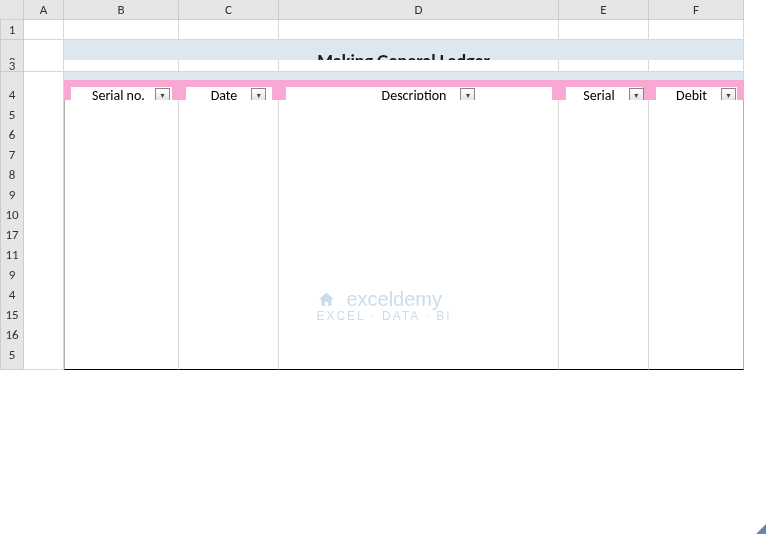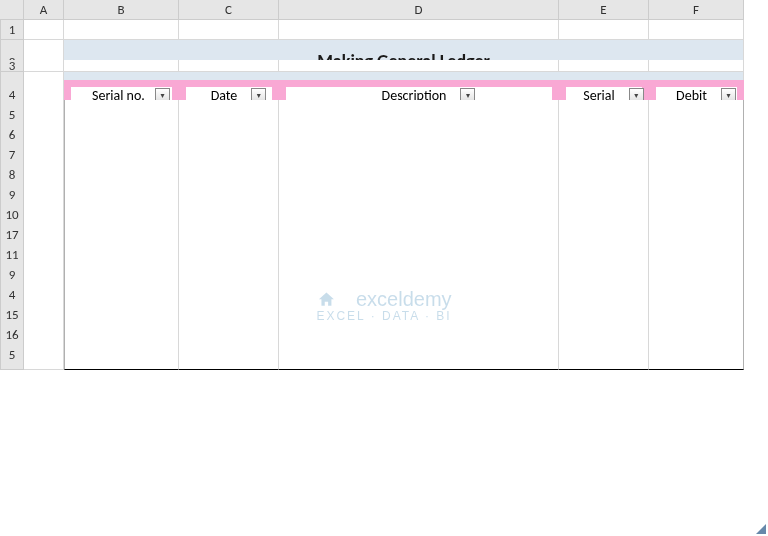--- a/index.html
+++ b/index.html
@@ -82,22 +82,22 @@
     opacity: 0.25;
     text-align: center;
     font-family: Arial, sans-serif;
     pointer-events: none;
   }
   .watermark .brand {
     font-size: 20px;
     color: #2a7ab0;
     display: flex;
     align-items: center;
-    gap: 4px;
-    justify-content: space-between;
+    gap: 10px;
+    justify-content: flex-start;
   }
   .watermark .brand svg { width: 20px; height: 20px; }
   .watermark .tag {
     font-size: 12px;
     letter-spacing: 2px;
     color: #2a7ab0;
     margin-top: -2px;
   }
   .resize-handle {
     position: absolute;

